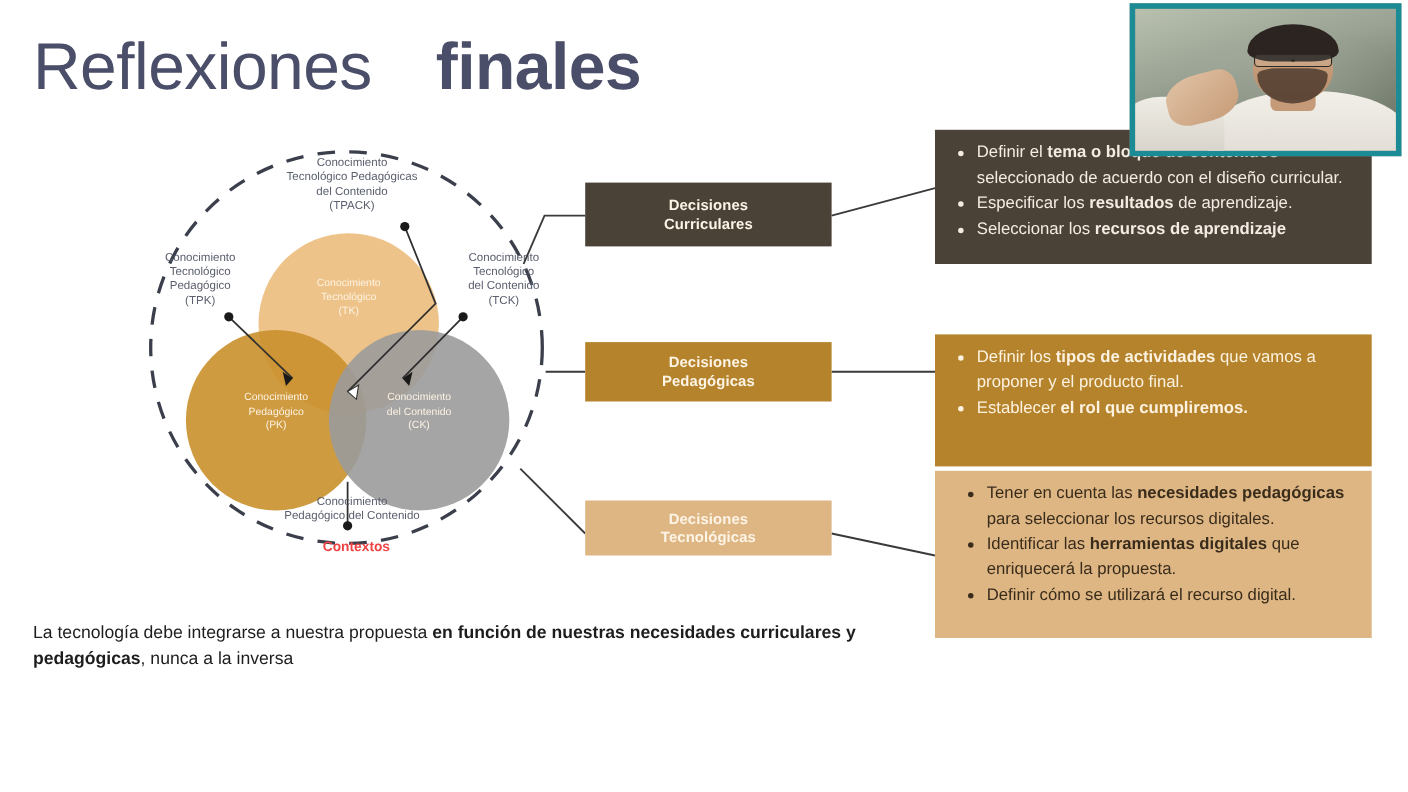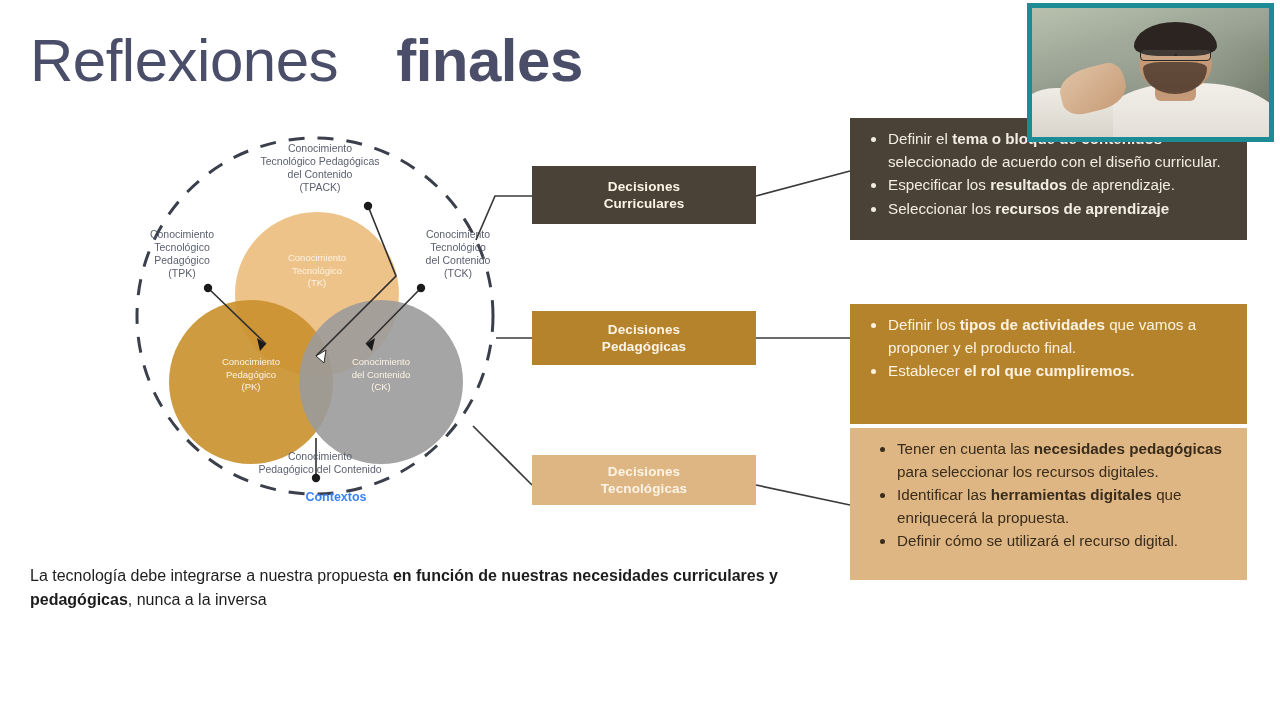--- a/index.html
+++ b/index.html
@@ -46,23 +46,23 @@
   .venn-inner {
     position: absolute;
     text-align: center;
     color: #fdf3e3;
     font-size: 9.5px;
     line-height: 12.5px;
     white-space: nowrap;
   }
   #label-contextos {
     position: absolute;
-    left: 16px; top: 362px; width: 420px;
+    left: 4px; top: 362px; width: 420px;
     text-align: center;
-    color: #3b82f6;
+    color: #ef4444;
     font-size: 12.5px;
     font-weight: 700;
   }
 
   
   .dec-box {
     position: absolute;
     display: flex;
     align-items: center;
     justify-content: center;

